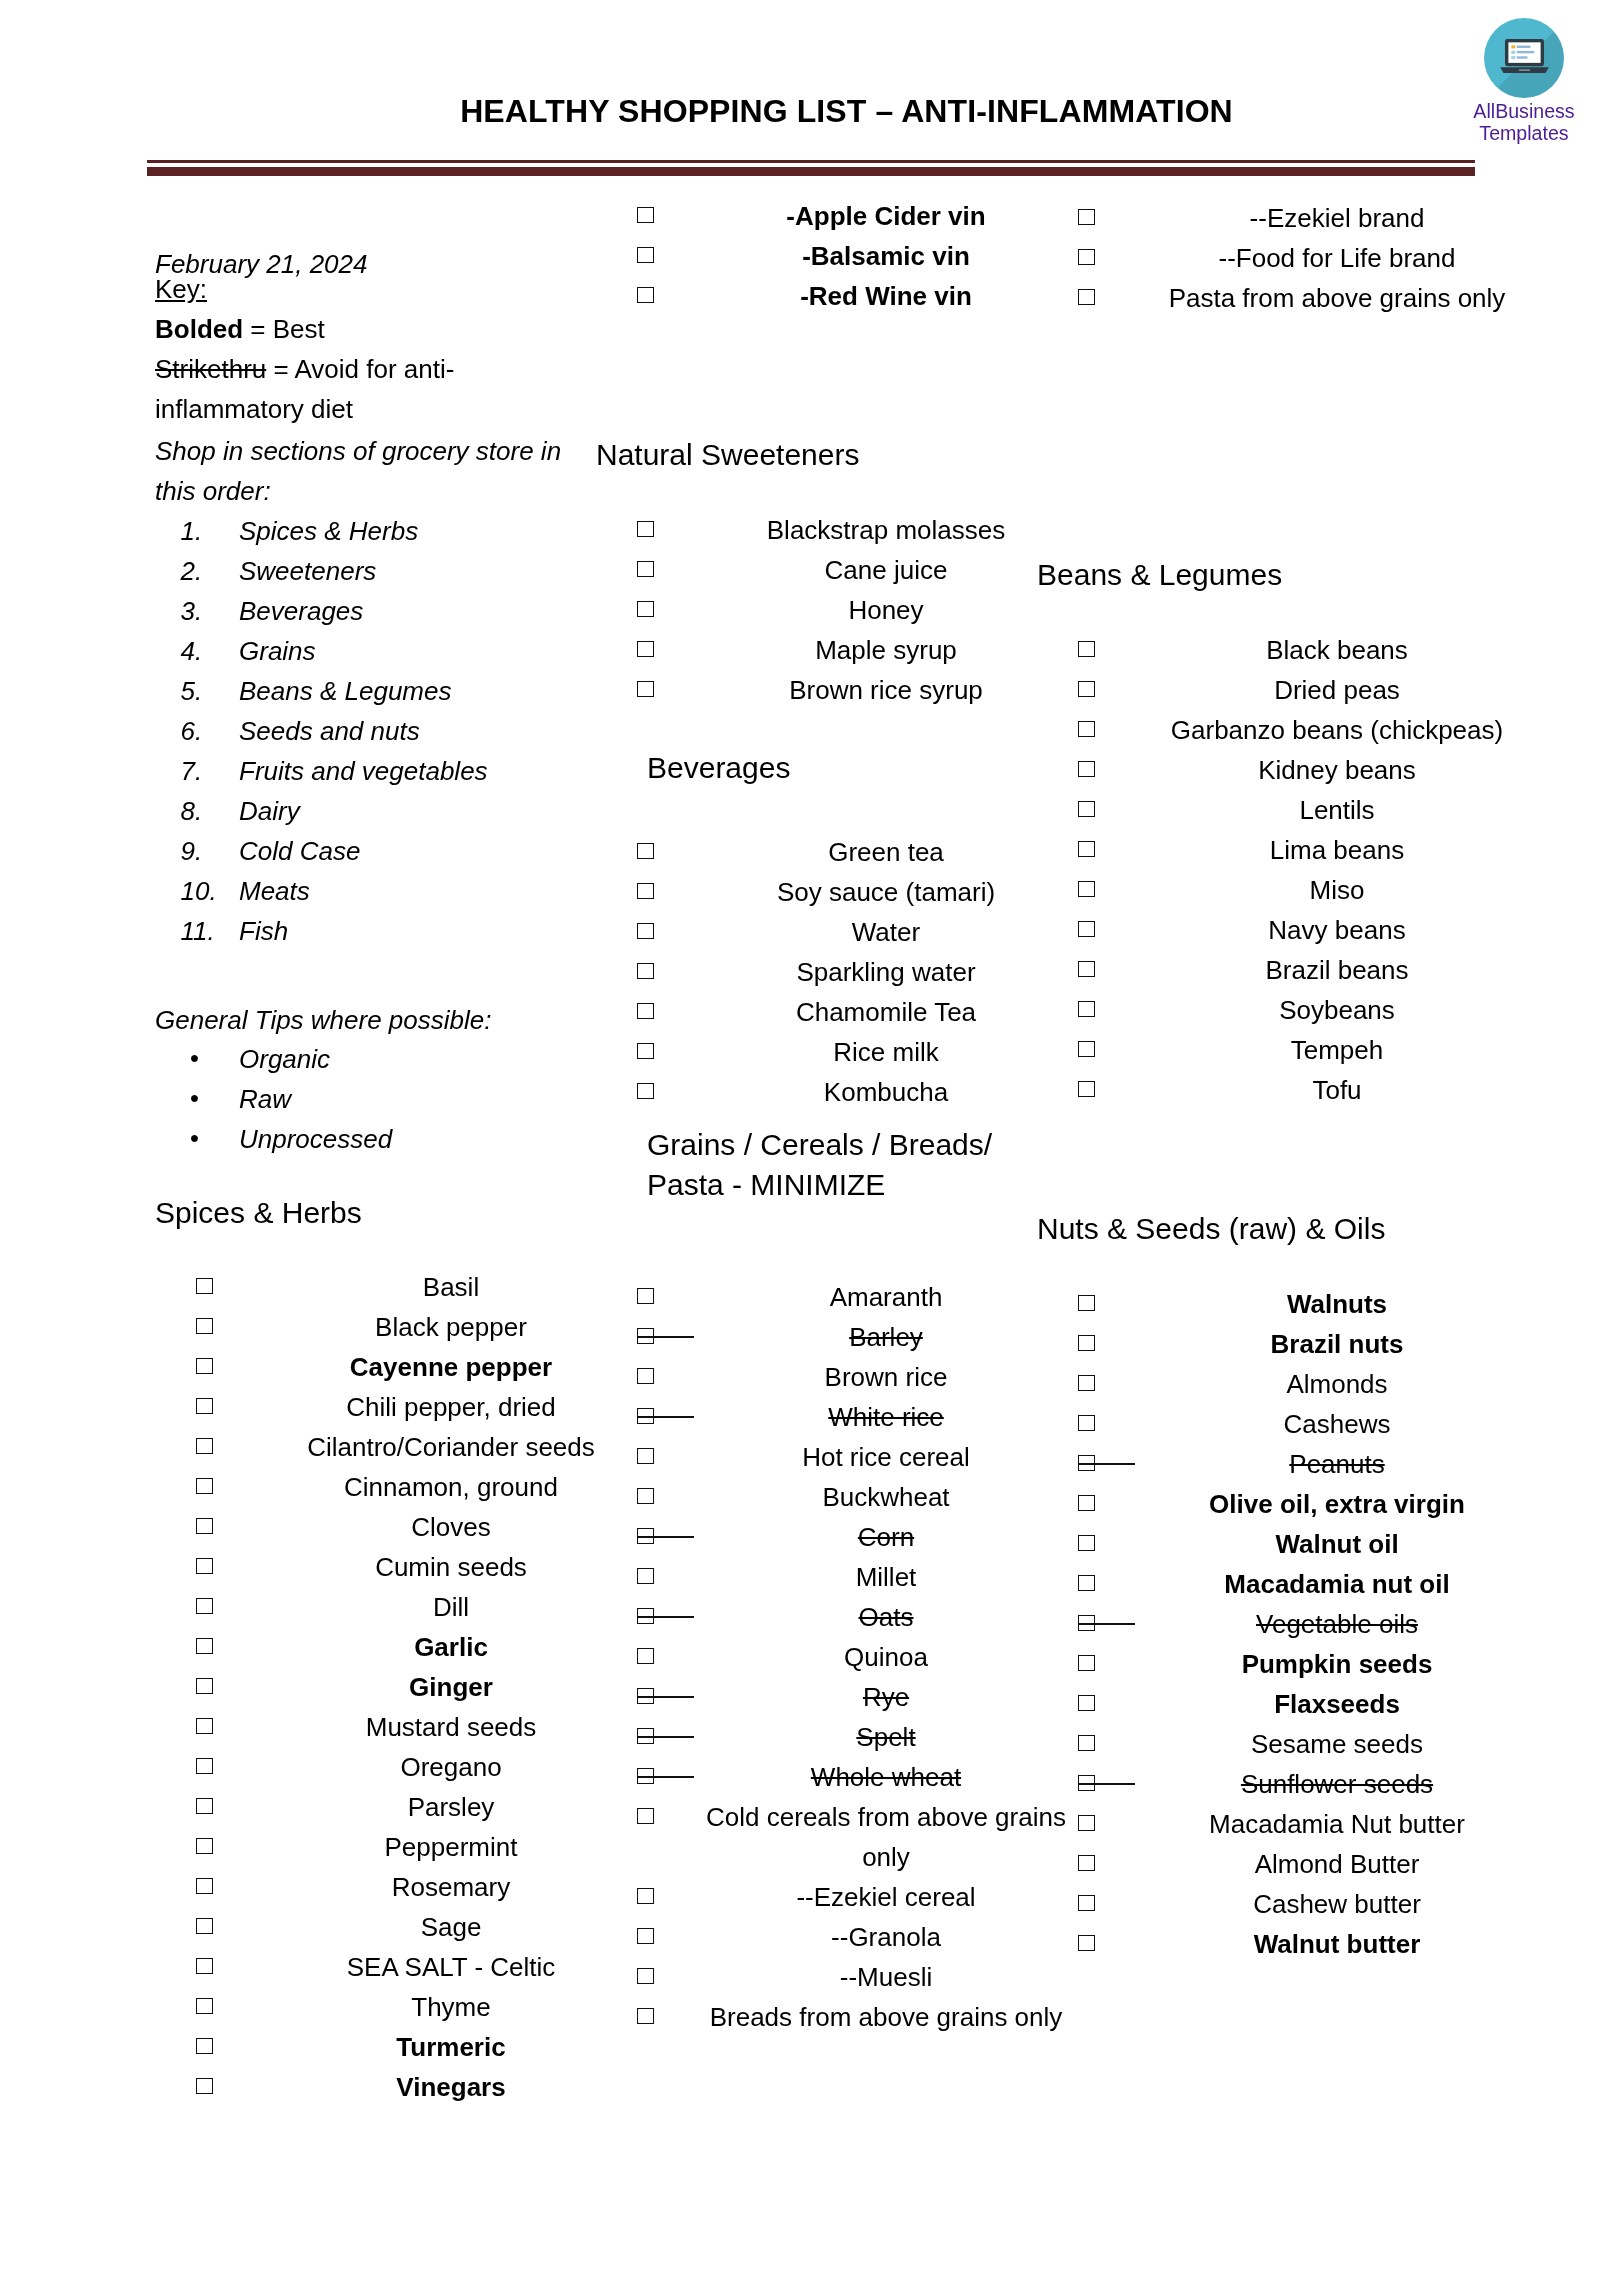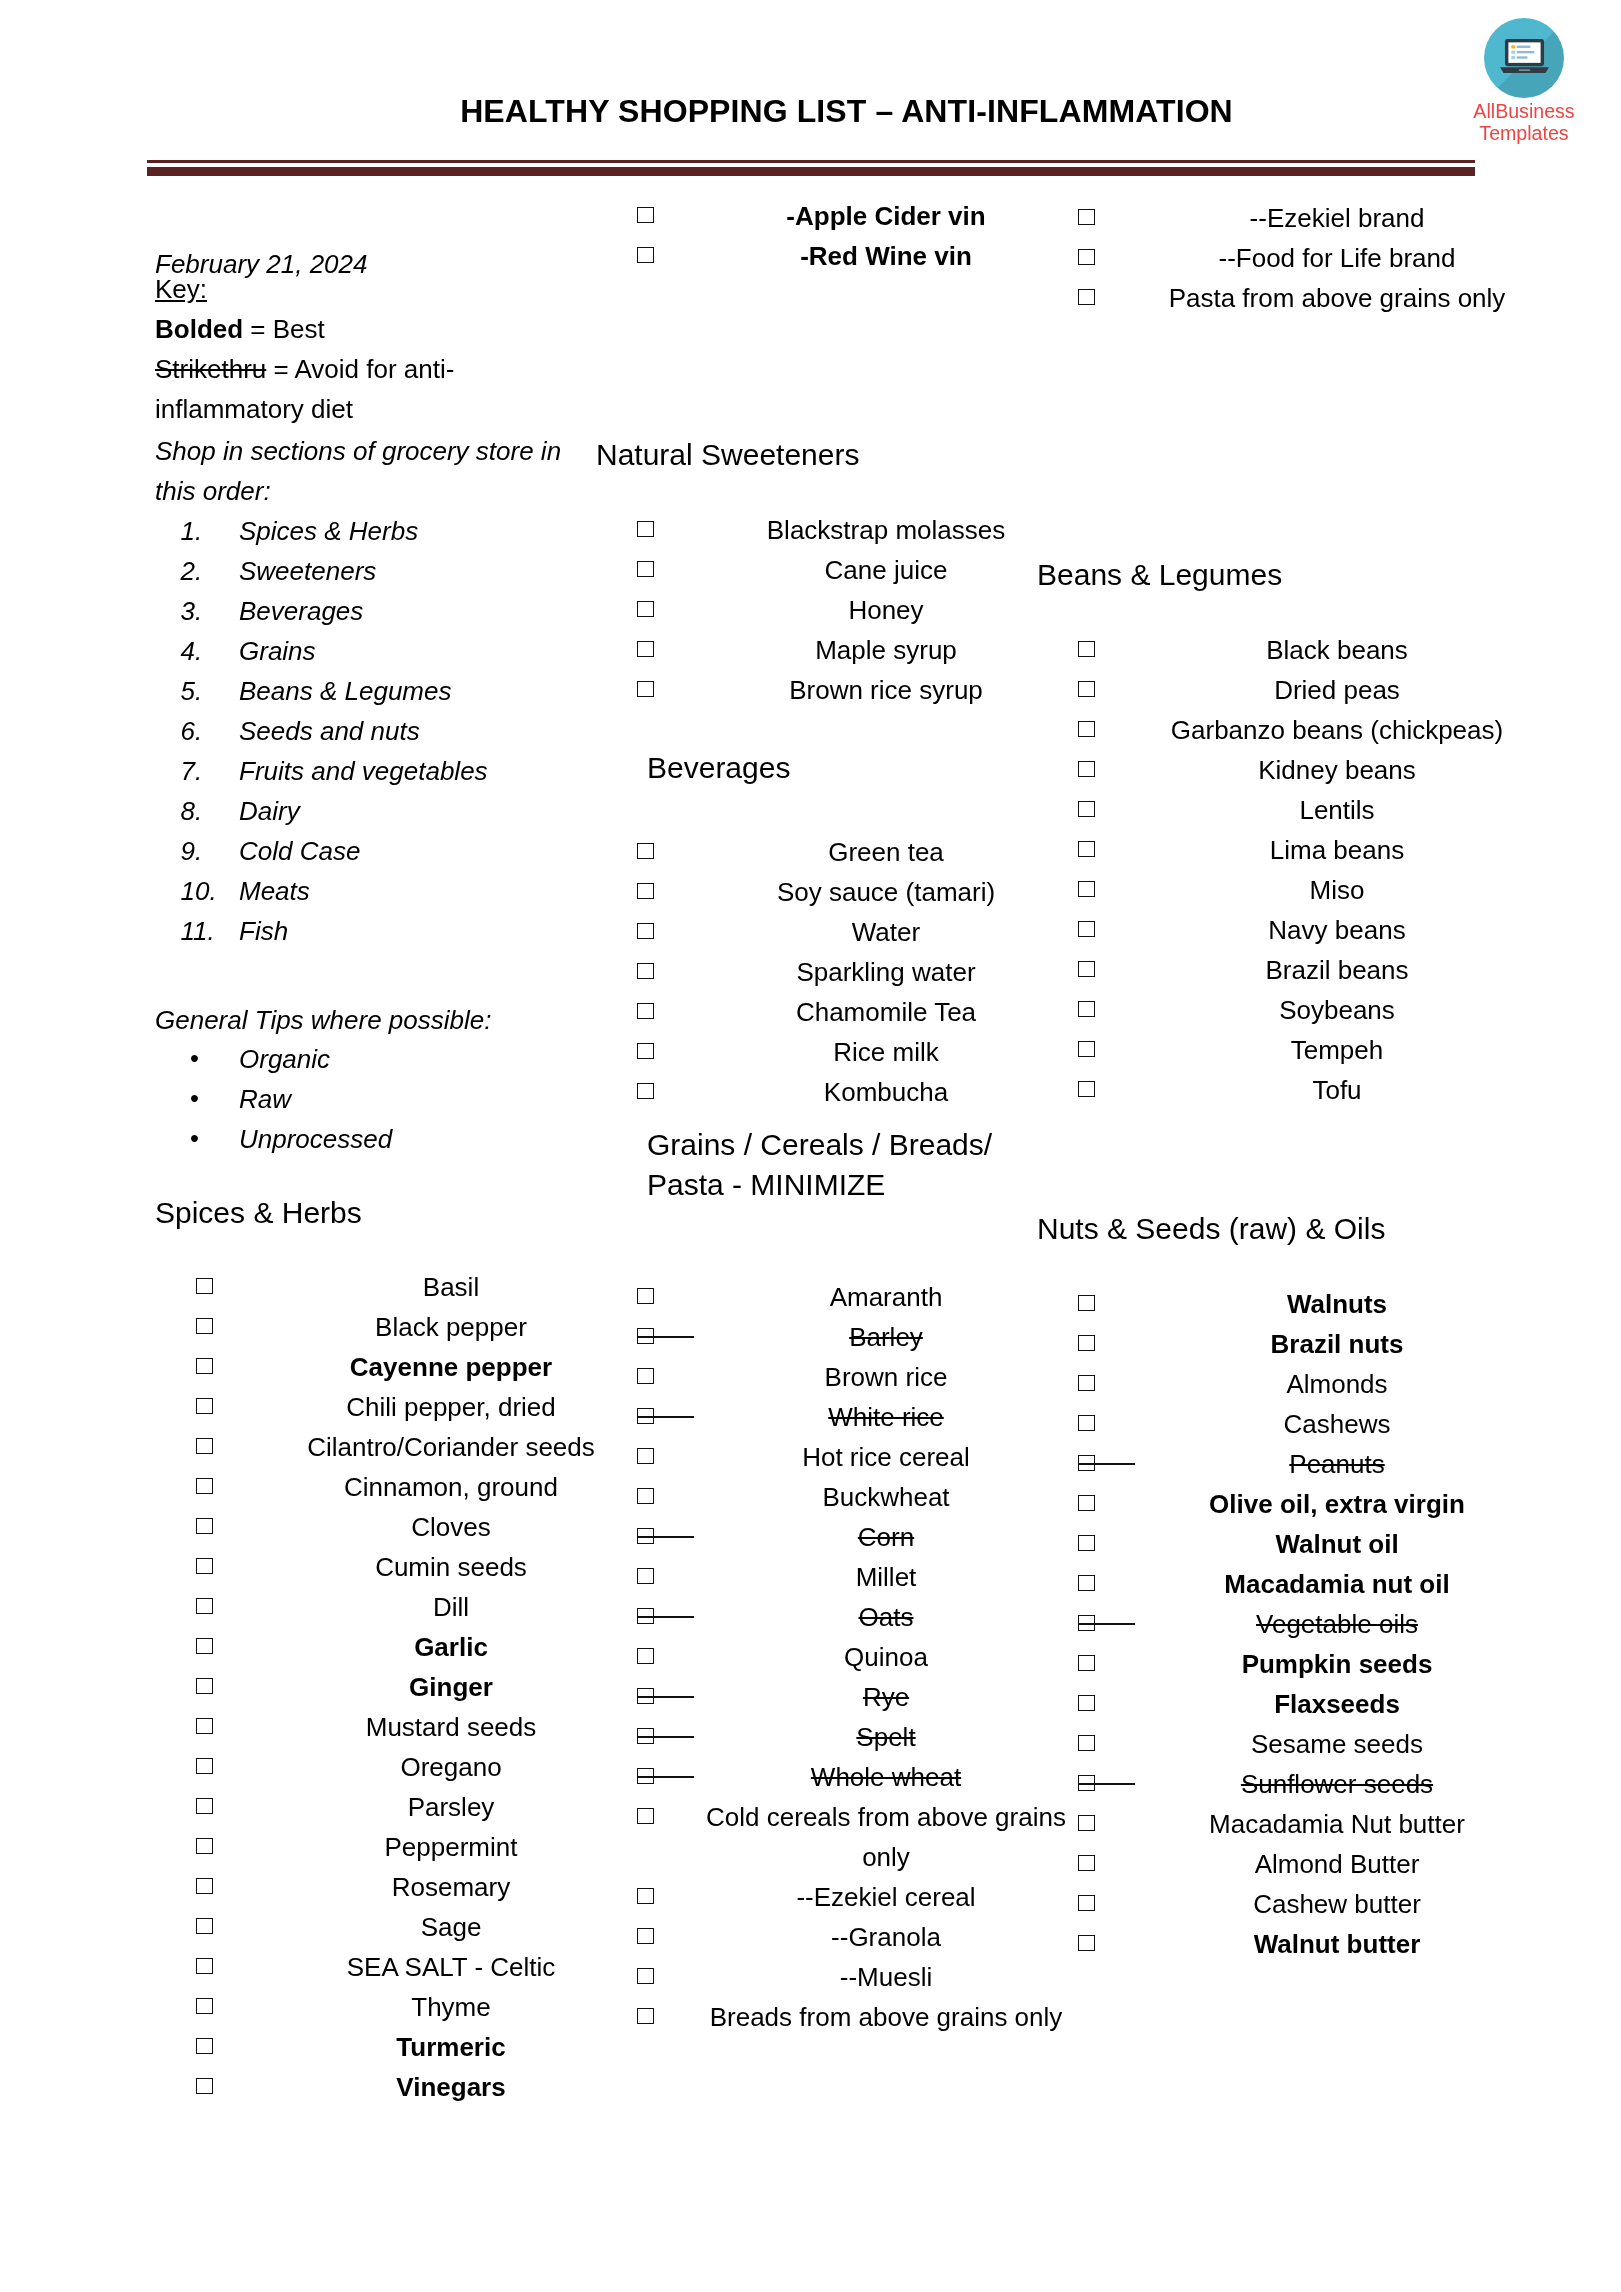--- a/index.html
+++ b/index.html
@@ -34,21 +34,21 @@
     position:absolute;left:0;top:0;width:80px;height:80px;border-radius:50%;
     background:#4FB8CE;
   }
   .logo-shadow{
     position:absolute;left:0;top:0;width:80px;height:80px;border-radius:50%;
     background:linear-gradient(135deg, rgba(0,0,0,0) 52%, rgba(0,0,0,.10) 52%);
   }
   .logo-laptop{position:absolute;left:14.7px;top:19.6px;width:51px;height:41px;}
   .logo-text{
     margin-top:3.9px;line-height:1.08;
-    font-size:19.6px;color:#ef4444;font-weight:400;
+    font-size:19.6px;color:#4c1d95;font-weight:400;
     font-family:"Liberation Sans", sans-serif;
   }
 
   
   .col{position:absolute;top:0;}
   .col-left{left:155px;width:443px;}
   .col-mid{left:596px;width:431px;}
   .col-right{left:1037px;width:451px;}
 
   .blk{position:absolute;}
@@ -204,20 +204,21 @@
         <li><span class="cb"></span><span class="lbl">Thyme</span></li>
         <li><span class="cb"></span><span class="lbl bold">Turmeric</span></li>
         <li><span class="cb"></span><span class="lbl bold">Vinegars</span></li>
       </ul>
   </div>
 
   <div class="col col-mid">
 
     <ul class="cklist blk ind" id="vinegars-list" style="left:0;top:196px;width:431px;">
         <li><span class="cb"></span><span class="lbl bold">-Apple Cider vin</span></li>
+        <li><span class="cb"></span><span class="lbl bold">-Balsamic vin</span></li>
         <li><span class="cb"></span><span class="lbl bold">-Red Wine vin</span></li>
       </ul>
 
     <div class="blk heading" style="left:0;top:435px;width:431px;">Natural Sweeteners</div>
 
     <ul class="cklist blk ind" id="sweeteners-list" style="left:0;top:510px;width:431px;">
         <li><span class="cb"></span><span class="lbl">Blackstrap molasses</span></li>
         <li><span class="cb"></span><span class="lbl">Cane juice</span></li>
         <li><span class="cb"></span><span class="lbl">Honey</span></li>
         <li><span class="cb"></span><span class="lbl">Maple syrup</span></li>

